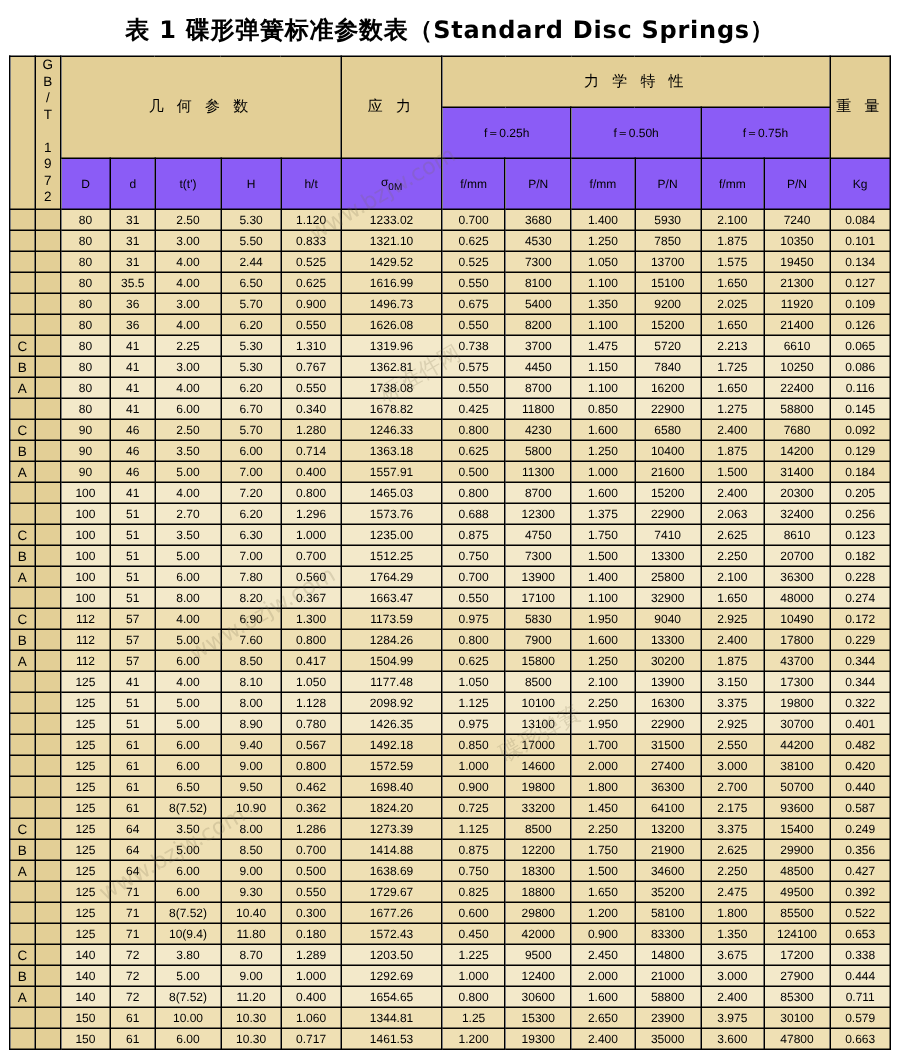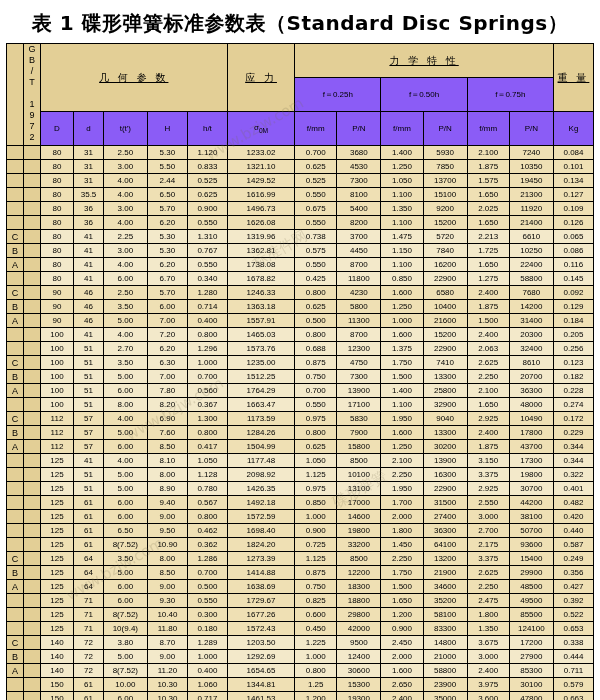--- a/index.html
+++ b/index.html
@@ -11,21 +11,21 @@
   }
   .page{
     width:600px;height:700px;
     box-sizing:border-box;
     padding:6px 6px 0 6px;
     position:relative;
   }
   .title{
     text-align:center;
     font-weight:bold;
-    font-size:20px;
+    font-size:16px;
     color:#000;
     letter-spacing:0.5px;
     padding:4px 0 6px 0;
     font-family:"DejaVu Sans","Liberation Sans",sans-serif;
   }
   table.sheet{
     border-collapse:collapse;
     width:588px;
     table-layout:fixed;
     font-size:8px;
@@ -53,21 +53,21 @@
   .vert{
     writing-mode:vertical-rl;
     text-orientation:upright;
     letter-spacing:1px;
     display:inline-block;
     font-size:9px;
   }
   .grp-a{ background:#efe0b4; }
   .grp-b{ background:#f3e9ca; }
   .lbl{ background:#e3cf96; font-weight:bold; font-size:9px; }
-  .big{ font-size:10px; letter-spacing:3px; font-weight:bold;text-decoration:underline;}
+  .big{ font-size:10px; letter-spacing:3px; font-weight:bold;}
   .wm{
     position:absolute;
     left:0;top:0;width:600px;height:700px;
     pointer-events:none;
     z-index:5;
   }
   .wm span{
     position:absolute;
     font-size:15px;
     color:rgba(120,110,80,0.20);

